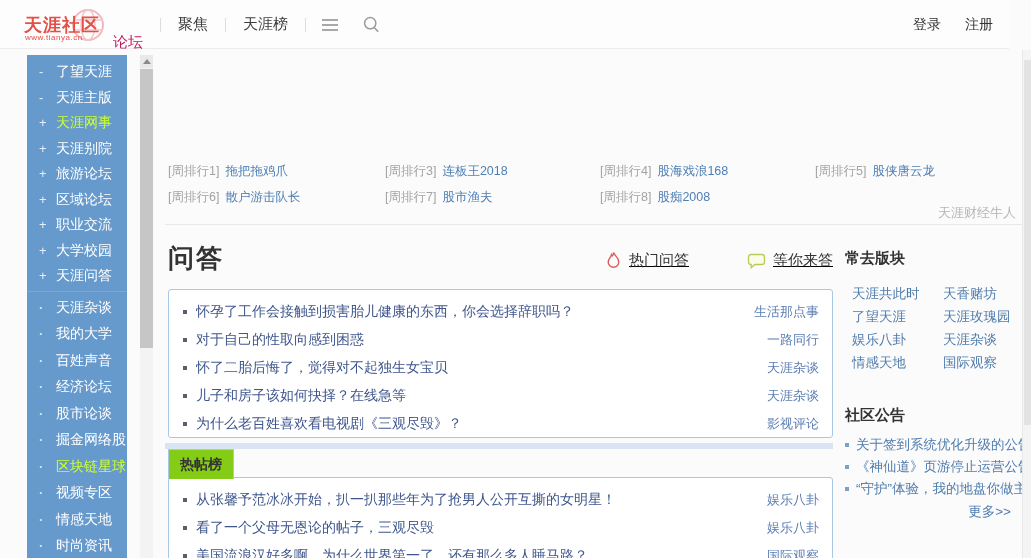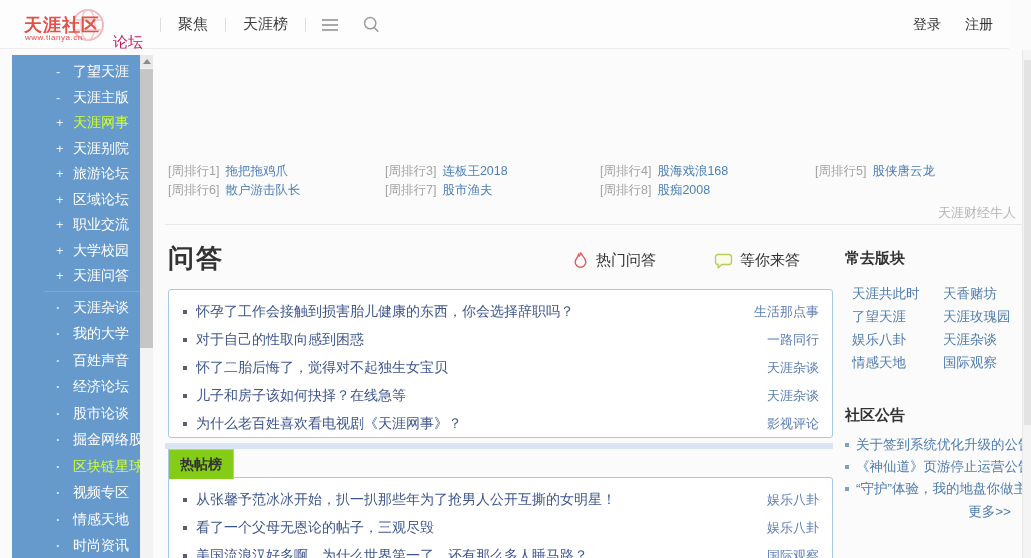--- a/index.html
+++ b/index.html
@@ -17,45 +17,45 @@
   .nav-link { font-size:15px; color:#3c3c3c; padding:0 17px; text-decoration:none; cursor:pointer; white-space:nowrap; }
   .nav-link.blue { color:#be185d;margin-top:36px; }
   .sep { width:1px; height:14px; background:#dddddd; }
   .menu-icon { display:inline-flex; flex-direction:column; gap:3px; padding:0 16px; cursor:pointer; }
   .menu-icon i { display:block; width:16px; height:2px; background:#a8a8a8; }
   .search-icon { padding:0 8px; cursor:pointer; display:flex; align-items:center; }
   .auth { position:absolute; right:16px; top:0; height:49px; display:flex; align-items:center; gap:24px; }
   .auth a { font-size:14px; color:#333; text-decoration:none; cursor:pointer; }
 
   
-  .sidebar { position:absolute; left:12px; top:55px; width:132px; height:503px; background:#6699cc; padding-top:4px;padding-left:32px; }
+  .sidebar { position:absolute; left:27px; top:55px; width:100px; height:503px; background:#6699cc; padding-top:4px; }
   .side-item { height:25.5px; line-height:25.5px; padding-left:12px; font-size:14px; color:#ffffff; cursor:pointer; white-space:nowrap; }
   .side-item .pfx { display:inline-block; width:17px; color:#e4eff9; font-size:13px; }
   .side-item .pfx.dot::before { content:"·"; font-weight:bold; color:#d6e5f2; }
   .side-item.hl .lbl { color:#ccff33; }
   .side-divider { height:1px; margin:2px 0 2px 0; background:#5b8abd; border-bottom:1px solid #79a7d6; }
   .g2 .side-item { height:26.5px; line-height:26.5px; }
 
   
   .side-scroll { position:absolute; left:140px; top:55px; width:13px; height:503px; background:#f3f3f3; }
   .scroll-up { position:absolute; top:0; left:0; width:13px; height:13px; background:#e9e9e9; display:flex; align-items:center; justify-content:center; cursor:pointer; }
   .scroll-up .tri { width:0; height:0; border-left:4px solid transparent; border-right:4px solid transparent; border-bottom:5px solid #8a8a8a; }
   .scroll-thumb { position:absolute; top:14px; left:0; width:13px; height:279px; background:#c6c6c6; cursor:pointer; }
 
   
-  .rankings { position:absolute; left:168px; top:163px; width:860px; display:grid; grid-template-columns:217px 215px 215px auto; row-gap:2px; }
+  .rankings { position:absolute; left:168px; top:163px; width:860px; display:grid; grid-template-columns:217px 215px 215px auto; row-gap:9px; }
   .rank-cell { font-size:12.5px; white-space:nowrap; }
   .rank-label { color:#a3a3a3; }
   .rank-name { color:#4c7fb5; margin-left:6px; text-decoration:none; cursor:pointer; }
   .watermark { position:absolute; left:938px; top:204px; font-size:13px; color:#b5b5b5; white-space:nowrap; }
   .divider { position:absolute; left:165px; top:224px; width:857px; border-top:1px solid #e8e8e8; }
 
   
   .qa-title { position:absolute; left:168px; top:241px; font-size:26px; font-weight:bold; color:#333; letter-spacing:2px; }
-  .qa-tabs { position:absolute; left:572px; top:251px; width:228px; display:flex; justify-content:space-between; }
+  .qa-tabs { position:absolute; left:605px; top:251px; width:228px; display:flex; justify-content:space-between;text-decoration:underline; }
   .qa-tab { display:flex; align-items:center; gap:7px; font-size:15px; color:#333; text-decoration:none; cursor:pointer; }
 
   .list-box { position:absolute; left:168px; width:665px; background:#ffffff; border:1px solid #a9c8e6; border-radius:3px; padding-top:8px; }
   .qa-box { top:289px; height:149px; }
   .row { display:flex; align-items:center; height:28px; padding:0 13px 0 14px;justify-content:space-between; }
   .bullet { width:4px; height:4px; background:#5a5f6e; margin-right:9px; flex:none; }
   .row-title { flex:1; font-size:14px; color:#3f568c; text-decoration:none; cursor:pointer; white-space:nowrap; overflow:hidden; }
   .row-cat { font-size:13px; color:#5b7db3; text-decoration:none; cursor:pointer; white-space:nowrap; margin-left:12px; }
 
   
@@ -194,21 +194,21 @@
         <a class="row-title">怀了二胎后悔了，觉得对不起独生女宝贝</a>
         <a class="row-cat">天涯杂谈</a>
       </div>
     <div class="row">
         <span class="bullet"></span>
         <a class="row-title">儿子和房子该如何抉择？在线急等</a>
         <a class="row-cat">天涯杂谈</a>
       </div>
     <div class="row">
         <span class="bullet"></span>
-        <a class="row-title">为什么老百姓喜欢看电视剧《天涯网事》？</a>
+        <a class="row-title">为什么老百姓喜欢看电视剧《三观尽毁》？</a>
         <a class="row-cat">影视评论</a>
       </div>
   </div>
 
   <div class="tabstrip"></div>
   <div class="hot-tab">热帖榜</div>
   <div class="list-box hot-box">
     <div class="row">
         <span class="bullet"></span>
         <a class="row-title">从张馨予范冰冰开始，扒一扒那些年为了抢男人公开互撕的女明星！</a>

